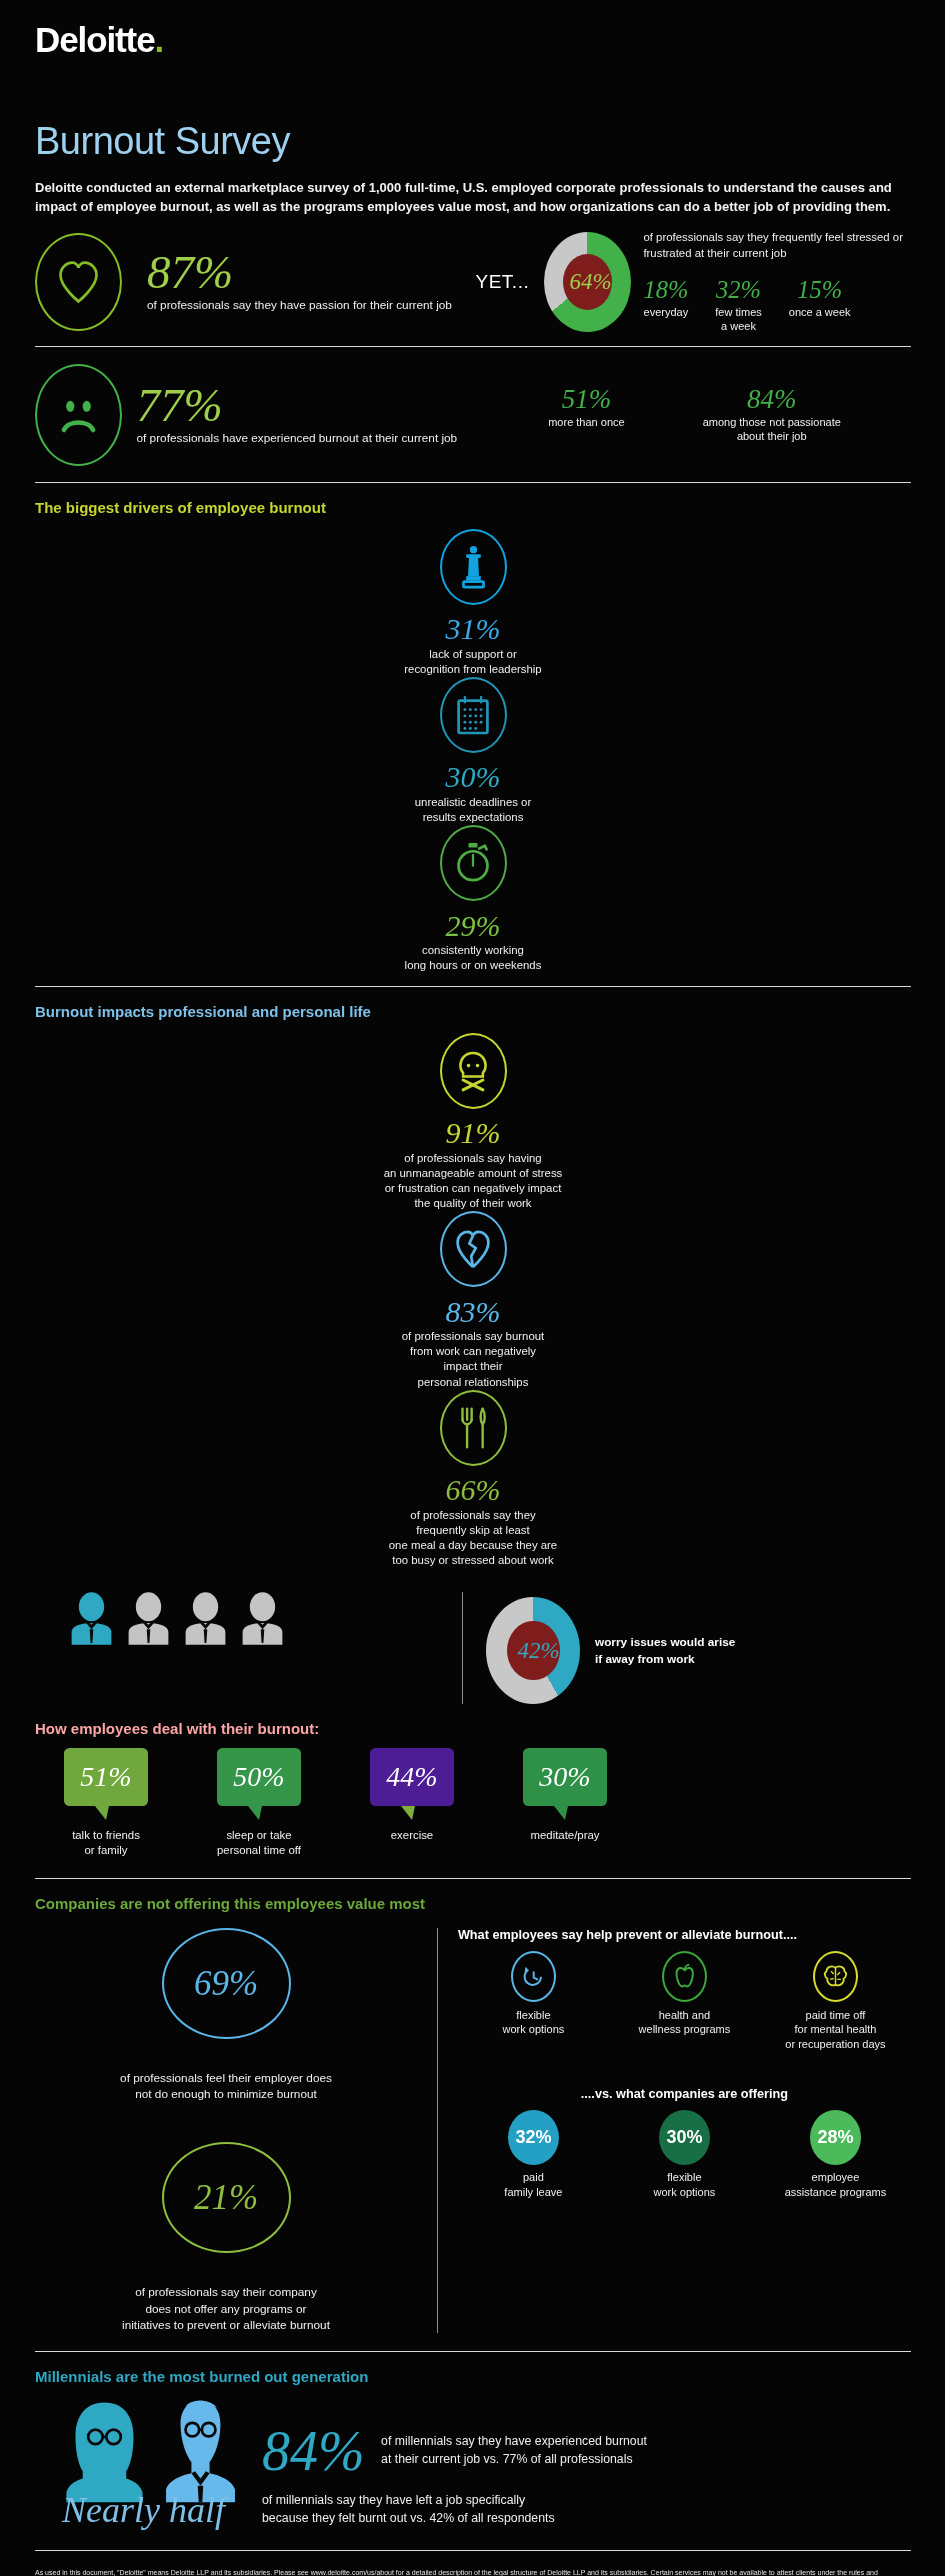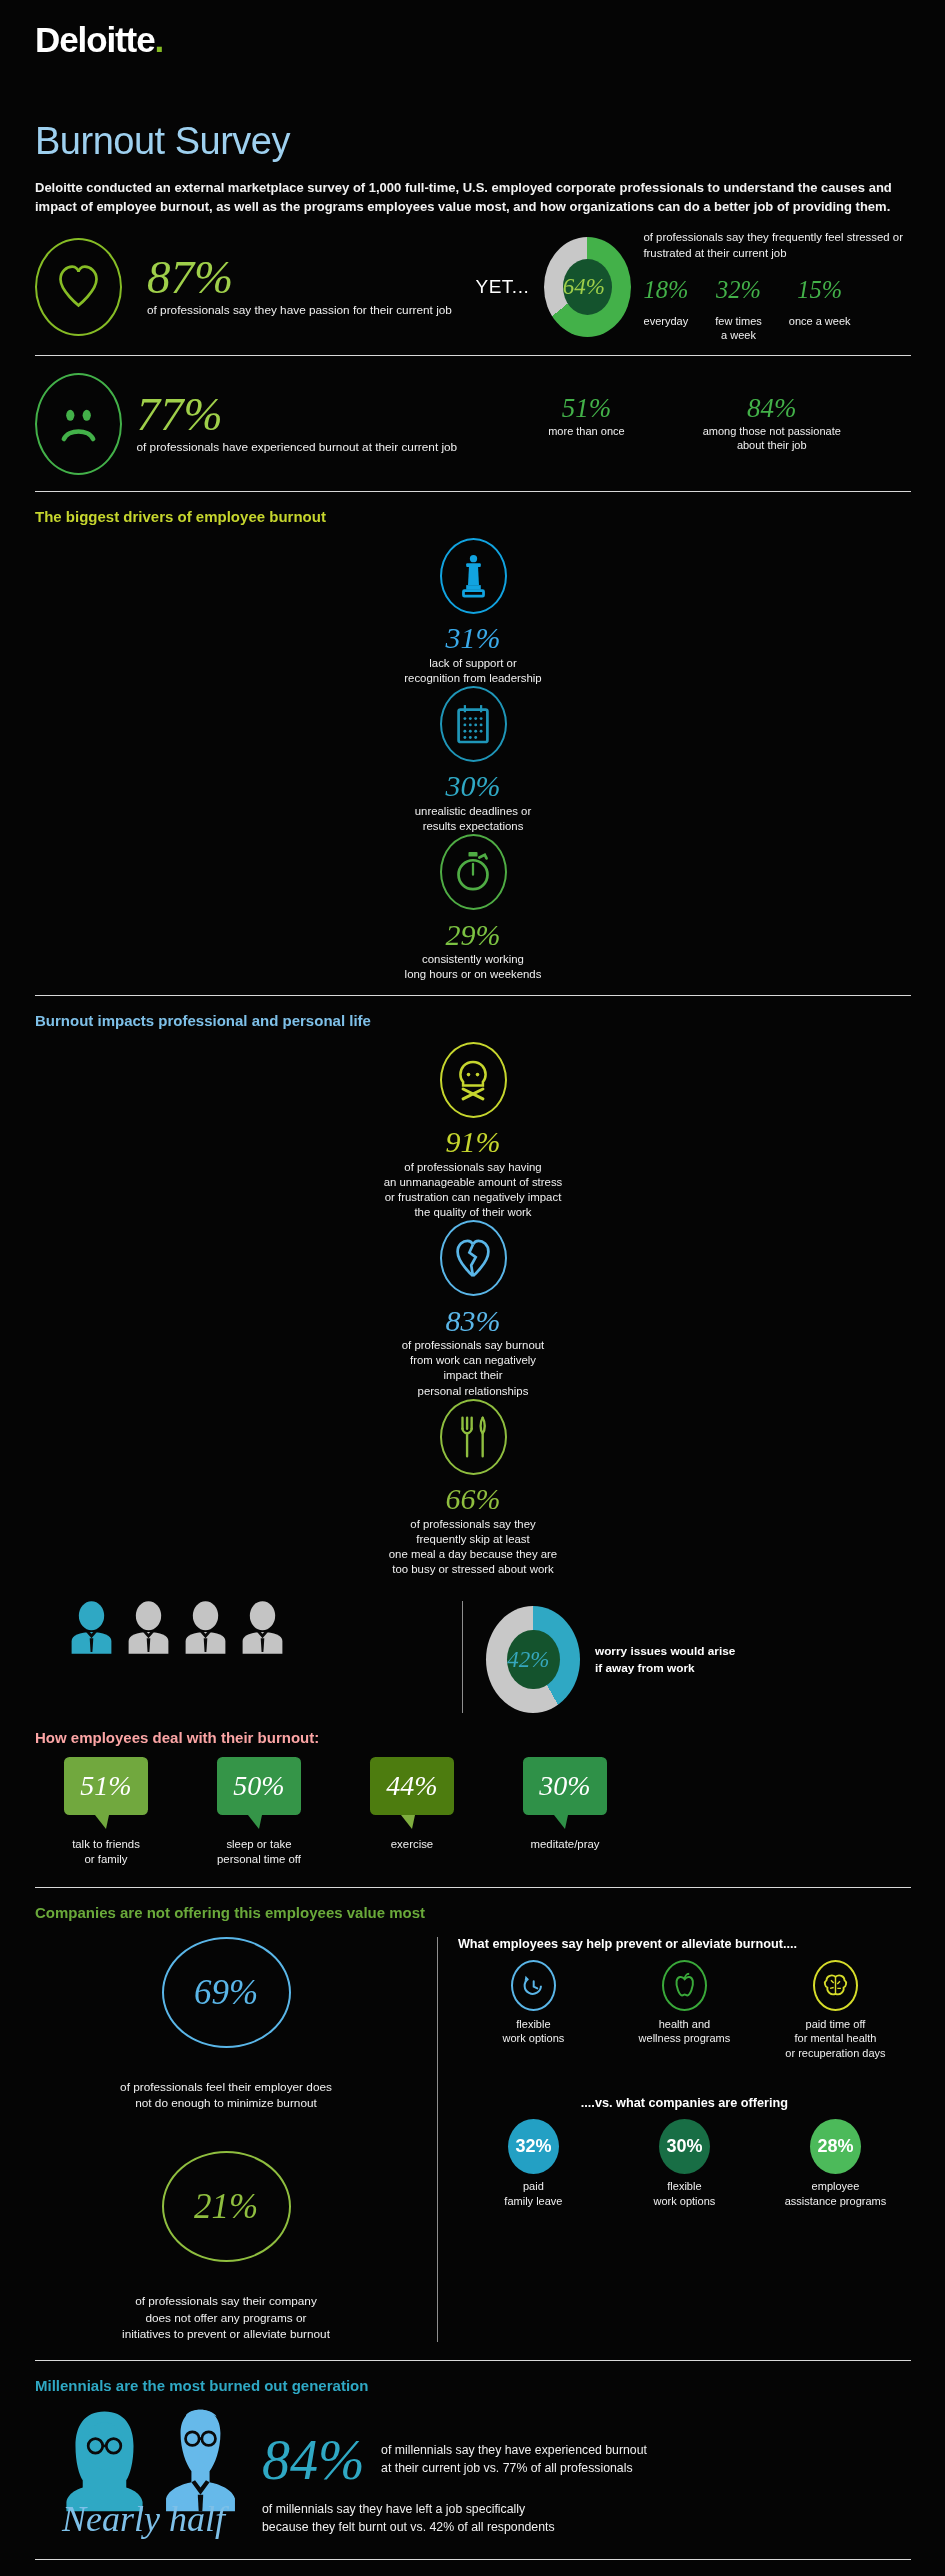--- a/index.html
+++ b/index.html
@@ -53,34 +53,34 @@
     margin: 0 14.5px 0 23.6px; letter-spacing: 0.5px;
   }
   .donut {
     position: relative; width: 87px; height: 100px; flex: none;
   }
   .donut .ring {
     position: absolute; inset: 0; border-radius: 50%;
   }
   .donut .hole {
     position: absolute; left: 22%; top: 22%; width: 56%; height: 56%;
-    background: #14532d; border-radius: 50%;
-    display: flex; align-items: center; justify-content: flex-start;
+    background: #7f1d1d; border-radius: 50%;
+    display: flex; align-items: center; justify-content: flex-end;
   }
   .donut .hole span {
     font-family: "Liberation Serif", serif; font-style: italic; font-weight: 300;
     font-size: 23px; color: #9fcf4a;
   }
   .donut.teal .hole span { color: #36a7bd; }
   .s1-right { margin-left: 12.7px; flex: 1; }
   .s1-right .lead { font-size: 11.4px; line-height: 1.35; color: #f0f0f0; }
   .freq { display: flex; margin-top: 16.4px; gap: 27px; }
   .freq .cell { text-align: center; }
   .freq .n { font-size: 24.5px; color: #43b149; line-height: 1; }
-  .freq .l { font-size: 11px; margin-top: 13px; line-height: 1.25; color: #f0f0f0; }
+  .freq .l { font-size: 11px; margin-top: 4px; line-height: 1.25; color: #f0f0f0; }
 
   
   .sec2 { display: flex; align-items: center; padding: 16.4px 35px 16.4px 35px; }
   .face-ring {
     width: 87px; height: 102px; border: 2.7px solid #43b149; border-radius: 50%;
     display: flex; align-items: center; justify-content: center; flex: none;
   }
   .pct-77 { font-size: 47px; color: #9fcf4a; line-height: 0.95; }
   .s2-stats { display: flex; margin-left: 91px; gap: 78px; }
   .s2-stats .cell { text-align: center; }
@@ -448,21 +448,21 @@
 or family</div>
     </div>
     <div class="bub-col">
       <div class="bub" style="background:#359548;border-top-color:#359548;color:#359548">
           <span>50%</span>
         </div>
       <div class="l" style="white-space:pre-line">sleep or take
 personal time off</div>
     </div>
     <div class="bub-col">
-      <div class="bub" style="background:#4d7c0f;border-top-color:#7fae3f;color:#7fae3f">
+      <div class="bub" style="background:#4c1d95;border-top-color:#7fae3f;color:#7fae3f">
           <span>44%</span>
         </div>
       <div class="l" style="white-space:pre-line">exercise</div>
     </div>
     <div class="bub-col">
       <div class="bub" style="background:#2f9148;border-top-color:#2f9148;color:#2f9148">
           <span>30%</span>
         </div>
       <div class="l" style="white-space:pre-line">meditate/pray</div>
     </div>

